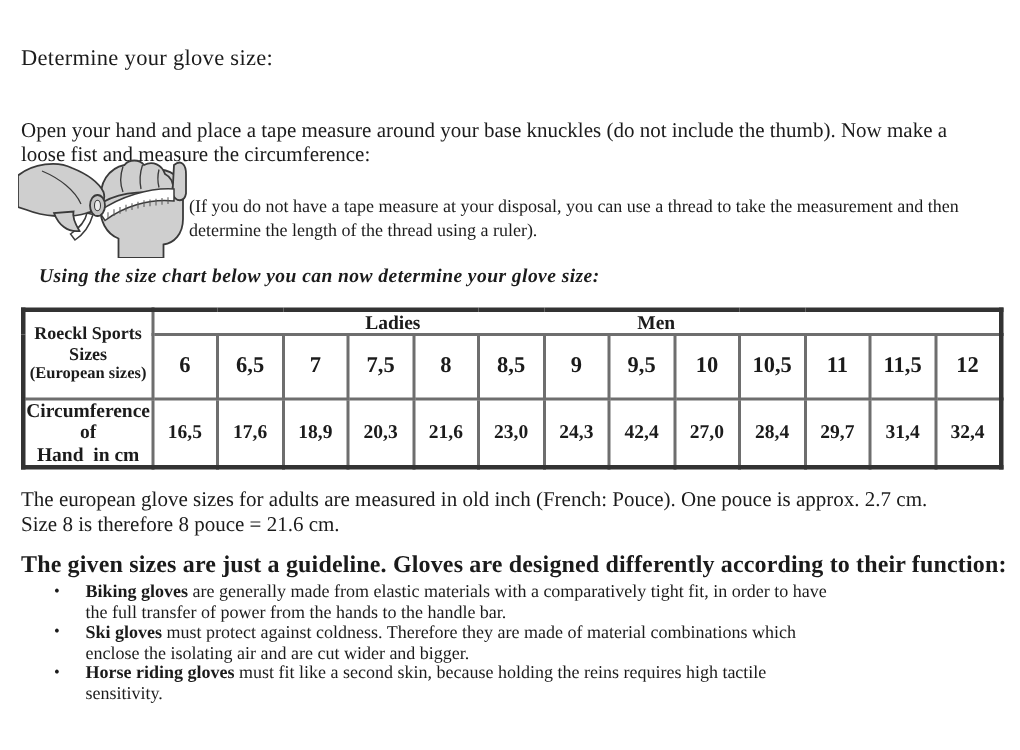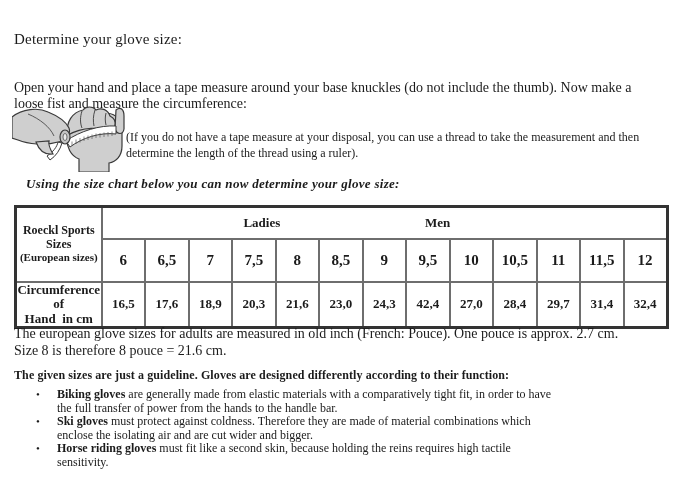--- a/index.html
+++ b/index.html
@@ -20,37 +20,37 @@
     position:absolute; left:14px; top:205px;
     border-collapse:collapse; table-layout:fixed; width:652px;
     border:3px solid #333333;
   }
   table.sizes td {
     border:2px solid #6e6e6e; text-align:center; vertical-align:middle; padding:0;
     color:#1b1b1b;
   }
   col.c-label { width:86px; }
   col.c-data { width:43.5px; }
-  tr.group-row { height:32px; }
+  tr.group-row { height:16px; }
   td.group-cell { position:relative; font-weight:bold; font-size:13px; }
   td.group-cell .grp { position:absolute; top:50%; transform:translate(-50%,-50%); white-space:nowrap; }
   td.group-cell .grp-ladies { left:28.3%; }
   td.group-cell .grp-men { left:59.5%;text-align:center; }
   tr.size-row { height:43px; }
   tr.size-row td { font-weight:bold; font-size:15px; }
   tr.circ-row { height:42px;margin-top:20px; }
   tr.circ-row td { font-weight:bold; font-size:13px; }
   td.corner { font-size:12px; font-weight:bold; line-height:13.5px; }
   td.corner .small { font-size:11px; font-weight:bold; display:block; }
   td.corner .lbl-line { display:block; }
   td.circ-label { font-size:12px; font-weight:bold; line-height:14.5px; }
   td.circ-label .lbl-line { display:block; }
 
   .pouce { left:14px; top:326px; font-size:14px; line-height:16.5px; width:660px; }
-  .guide { left:14px; top:368px; font-size:12px; font-weight:bold; letter-spacing:0.1px; width:660px; }
+  .guide { left:14px; top:368px; font-size:16px; font-weight:bold; letter-spacing:0.1px; width:660px; }
   ul.bullets {
     position:absolute; left:14px; top:388px; width:650px;
     margin:0; padding:0; list-style:none;
     font-size:12px; line-height:13.6px;
   }
   ul.bullets li { position:relative; padding-left:43px; margin:0; }
   ul.bullets li .bullet-dot {
     position:absolute; left:22px; top:0; font-size:11px;
   }
   .bold { font-weight:bold; }

